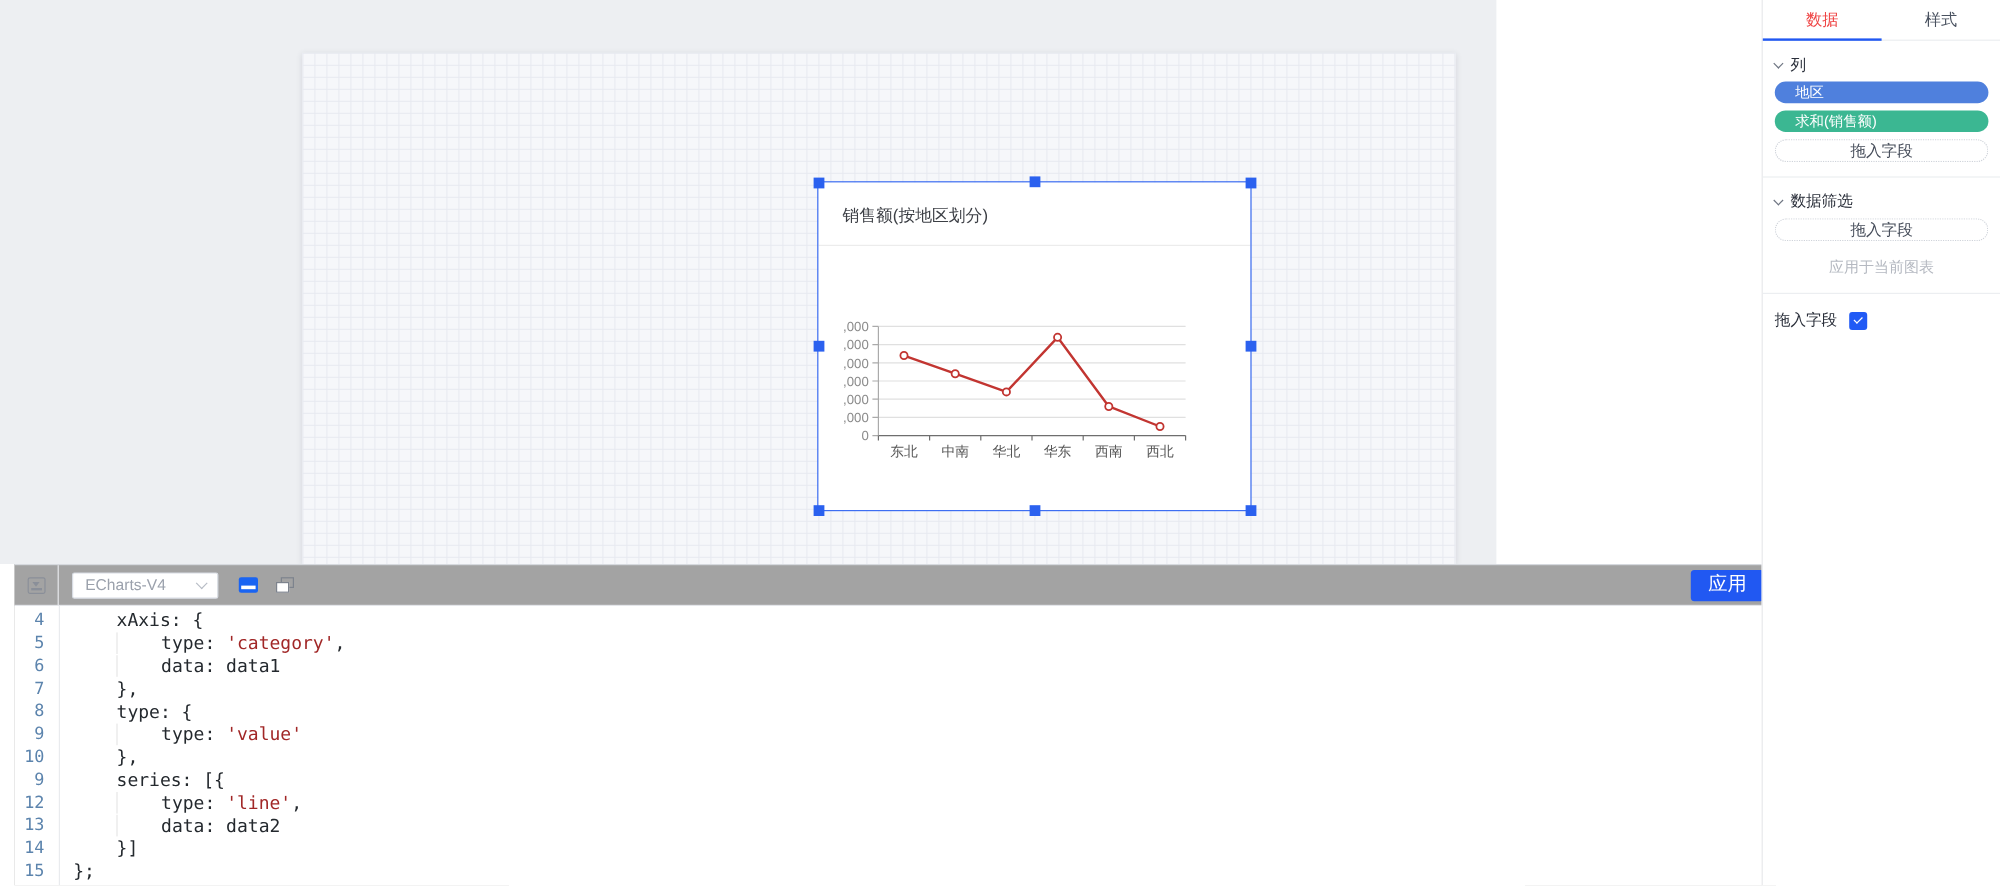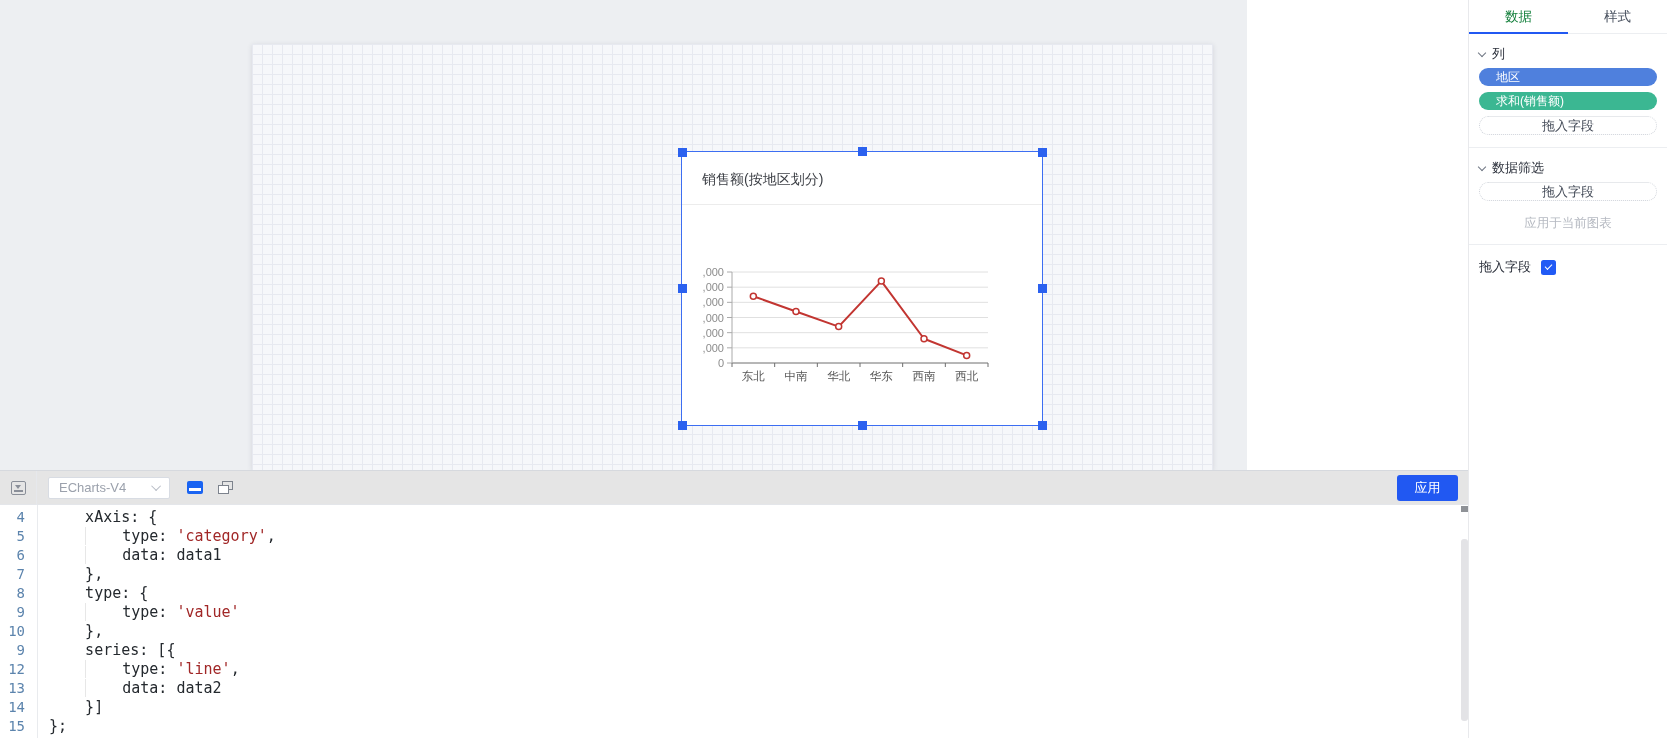--- a/index.html
+++ b/index.html
@@ -20,58 +20,58 @@
   }
 
   
   .widget { position:absolute; left:682px; top:152px; width:360px; height:273px; background:#fff;
     outline:1.5px solid #3d6ef2; }
   .widget-title { height:53px; padding:19px 0 0 20px; font-size:14px; color:#3c3f45; border-bottom:1px solid #ececec; }
   .widget-chart { position:absolute; left:0; top:53px; width:360px; height:220px; }
   .handle { position:absolute; width:9px; height:9px; background:#2b61ef; z-index:5; }
 
   
-  .bottom-panel { position:absolute; left:0; top:470px; width:1468px; height:268px; background:#e5e5e5; border-top:1px solid #d6d9de; }
+  .bottom-panel { position:absolute; left:12px; top:470px; width:1468px; height:268px; background:#a3a3a3; border-top:1px solid #d6d9de; }
   .editor-toolbar { position:relative; height:34px; border-bottom:1px solid #e4e6ea; display:flex; align-items:center; }
   .toolbar-gutter { width:37px; height:34px; display:flex; align-items:center; justify-content:center; border-right:1px solid #e6e8ec; }
   .collapse-icon { width:15px; height:14px; border:1px solid #8a8f99; border-radius:2px; position:relative; }
   .collapse-icon .tri { position:absolute; left:3px; top:3px; width:0; height:0; border-left:3.5px solid transparent; border-right:3.5px solid transparent; border-top:4px solid #8a8f99; }
   .collapse-icon .bar { position:absolute; left:2px; bottom:2px; width:9px; height:2px; background:#8a8f99; }
   .engine-select { margin-left:11px; width:122px; height:22px; border:1px solid #d8dce3; border-radius:2px;
     display:flex; align-items:center; padding:0 8px 0 10px; color:#9ba1ac; font-size:13px; background:#fff; }
   .engine-select .spacer { flex:1; }
   .chev-down { width:7px; height:7px; border-left:1.5px solid #b7bcc5; border-bottom:1.5px solid #b7bcc5; transform:rotate(-45deg) translateY(-2px); }
   .layout-bottom-icon { margin-left:17px; width:16px; height:13px; background:#1a64f2; border-radius:2px; position:relative; }
   .layout-bottom-icon .band { position:absolute; left:2px; right:2px; bottom:3px; height:3px; background:#fff; }
   .duplicate-icon { margin-left:15px; width:15px; height:13px; position:relative; }
   .duplicate-icon .r1 { position:absolute; left:0; bottom:0; width:11px; height:9px; border:1.5px solid #7d838d; background:#fff; }
   .duplicate-icon .r2 { position:absolute; right:0; top:0; width:11px; height:9px; border:1.5px solid #7d838d; }
   .toolbar-spacer { flex:1; }
   .apply-btn { width:61px; height:26px; margin-right:10px; background:#2158f2; color:#fff; border:none; border-radius:3px;
-    font-size:13px; font-family:"Liberation Sans",sans-serif; cursor:pointer; }
+    font-size:16px; font-family:"Liberation Sans",sans-serif; cursor:pointer; }
 
   
   .code-area { position:relative; height:233px; background:#fff; overflow:hidden;
     font-family:"DejaVu Sans Mono","Liberation Mono",monospace; font-size:15px; }
   .gutter-border { position:absolute; left:37px; top:0; bottom:0; width:1px; background:#e9ebee; }
   .code-lines { padding-top:3px; }
   .code-line { height:19px; line-height:19px; white-space:pre; display:flex; }
   .code-line .ln { width:33px; text-align:right; padding-right:8px; color:#5c84ad; flex:none; font-size:14px; }
   .code-line .code-text { padding-left:16px; color:#24292e; }
   .code-line .str { color:#a12727; }
   .code-line .guide { border-left:1px solid #e7e7e7; }
   .code-scrollbar { position:absolute; right:0; top:0; width:7px; height:233px; }
   .code-scrollbar .notch { position:absolute; top:1px; left:0; width:7px; height:6px; background:#8f9297; }
   .code-scrollbar .thumb { position:absolute; top:34px; left:0; width:7px; height:182px; background:#e3e3e6; border-radius:3px; }
 
   
   .sidebar { position:absolute; left:1468px; top:0; width:199px; height:738px; background:#fff; border-left:1px solid #e8e9ec; }
   .sidebar-tabs { position:relative; height:34px; display:flex; border-bottom:1px solid #eceef1; }
   .sidebar-tab { flex:1; display:flex; align-items:center; justify-content:center; font-size:13.5px; color:#4a5260; cursor:pointer; position:relative; }
-  .sidebar-tab.active { color:#15803d; }
+  .sidebar-tab.active { color:#ef4444; }
   .sidebar-tab.active::after { content:""; position:absolute; left:0; right:0; bottom:-1px; height:2px; background:#2158f2; }
   .sidebar-body { padding:0 10px; }
   .section-row { margin-top:12px; display:flex; align-items:center; gap:7px; height:16px; }
   .chev-sm { width:6px; height:6px; border-left:1.5px solid #6f7683; border-bottom:1.5px solid #6f7683; transform:rotate(-45deg); margin-top:-3px; }
   .section-title { font-size:13px; color:#2a2f3a; }
   .pill { margin-top:6px; height:18px; border-radius:9px; color:#fff; font-size:12px; line-height:18px; padding-left:17px; }
   .drop-zone { margin-top:6px; height:19px; border:1px dotted #cfd3da; border-radius:10px; background:#fff;
     font-size:13px; color:#454c59; text-align:center; line-height:17px; }
   .sb-divider { margin:12px -10px 0 -10px; height:1px; background:#eceef1; }
   .filter-hint { margin-top:14px; text-align:center; font-size:12.5px; color:#b5b9c1; }

